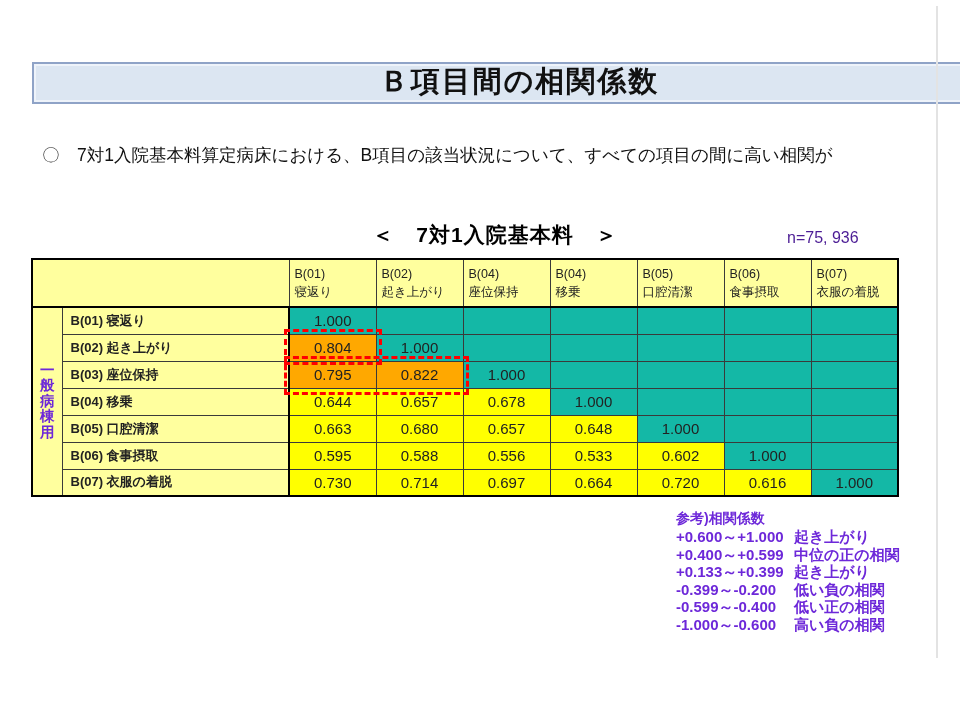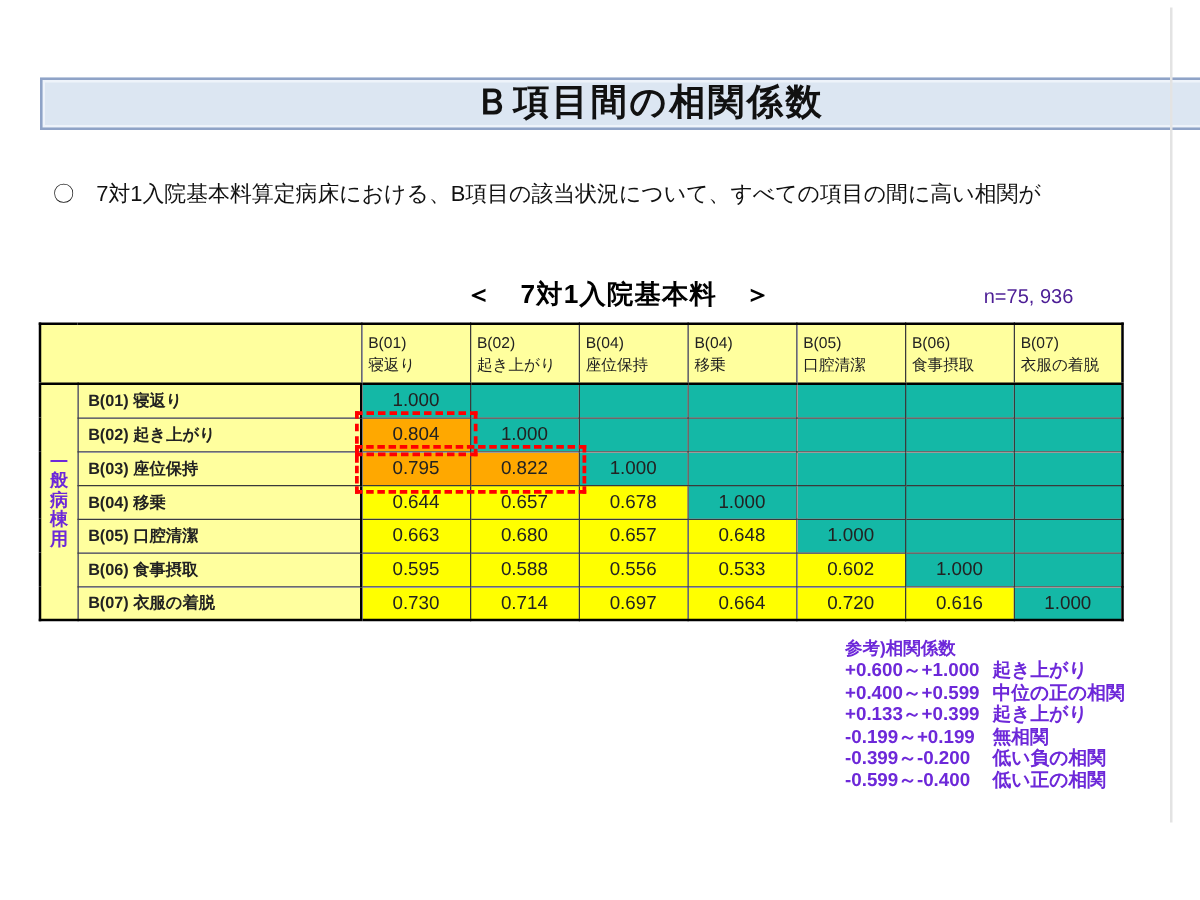--- a/index.html
+++ b/index.html
@@ -212,28 +212,28 @@
         </div>
         <div class="legend-row">
           <span class="legend-range">+0.400～+0.599</span>
           <span class="legend-label">中位の正の相関</span>
         </div>
         <div class="legend-row">
           <span class="legend-range">+0.133～+0.399</span>
           <span class="legend-label">起き上がり</span>
         </div>
         <div class="legend-row">
-          <span class="legend-range">-0.199～+0.199</span>
-          <span class="legend-label">無相関</span>
-        </div>
-        <div class="legend-row">
           <span class="legend-range">-0.399～-0.200</span>
           <span class="legend-label">低い負の相関</span>
         </div>
         <div class="legend-row">
           <span class="legend-range">-0.599～-0.400</span>
           <span class="legend-label">低い正の相関</span>
         </div>
+        <div class="legend-row">
+          <span class="legend-range">-1.000～-0.600</span>
+          <span class="legend-label">高い負の相関</span>
+        </div>
       </div>
   </div>
 
   <div class="page-edge"></div>
 </div>
 
 </body></html>

